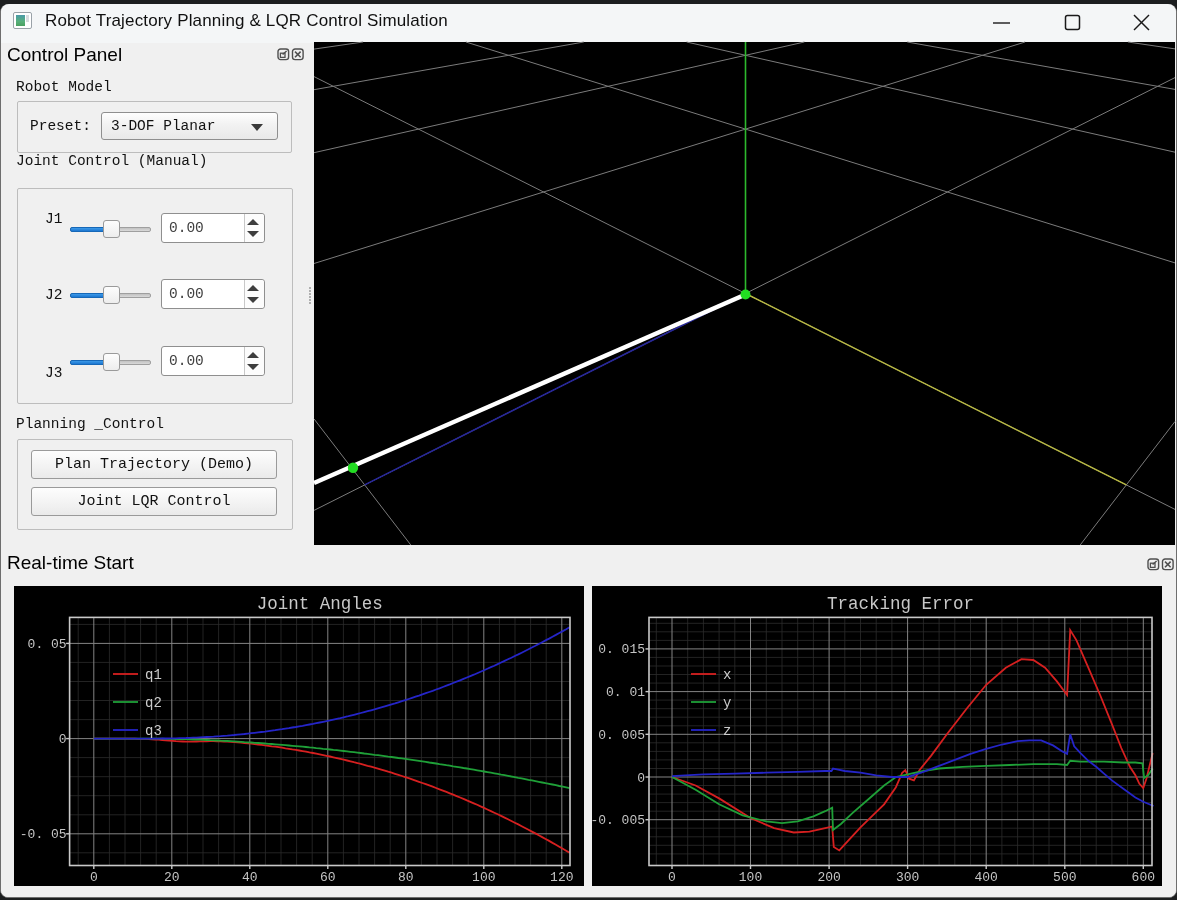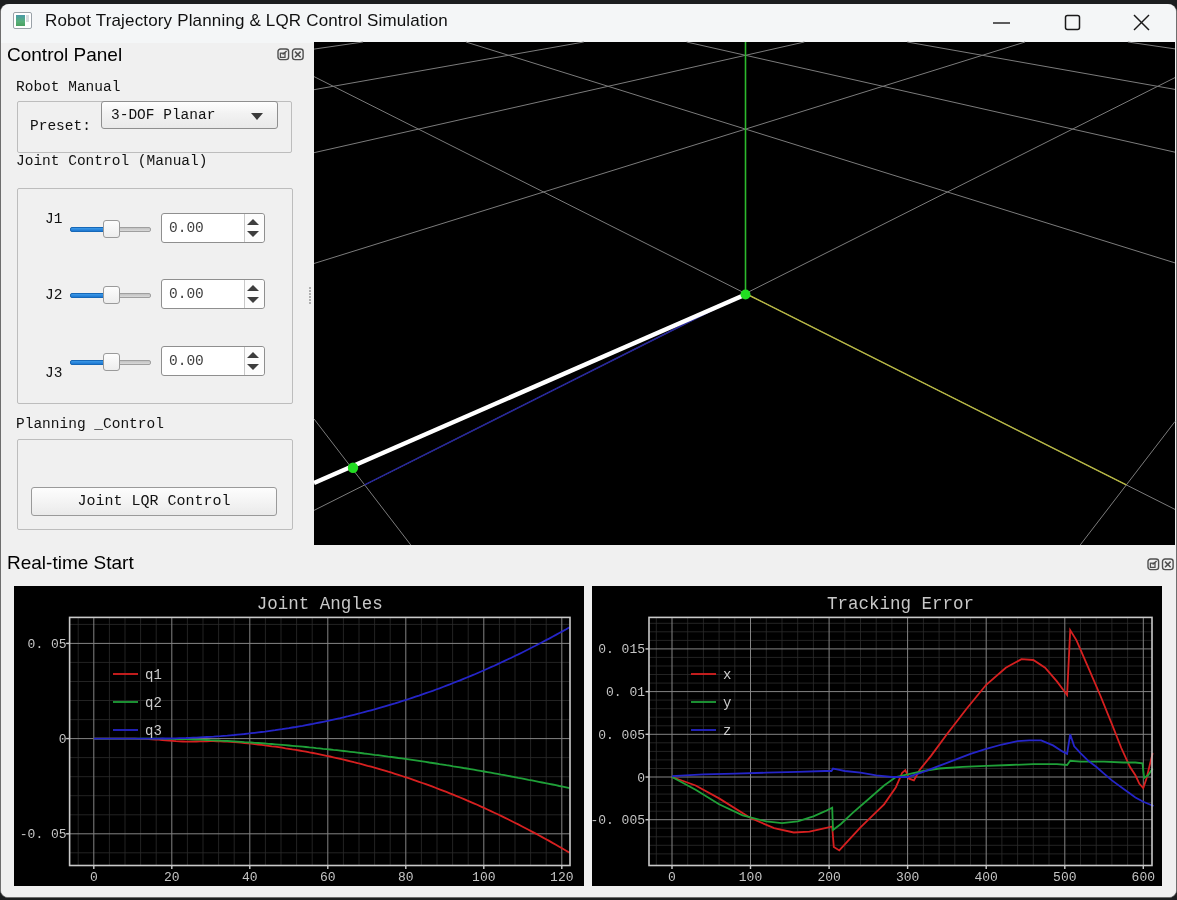--- a/index.html
+++ b/index.html
@@ -8,21 +8,21 @@
 #titlebar{position:absolute;left:1px;top:4px;width:1175px;height:39px;background:#f4f6f7;border-radius:8px 8px 0 0}
 #title{position:absolute;left:45px;top:11px;font-size:17px;color:#101010;letter-spacing:0.16px}
 #appicon{position:absolute;left:13px;top:12px;width:19px;height:17px;border:1px solid #9aa2a8;background:#fff;border-radius:2px}
 #appicon .in{position:absolute;left:2px;top:2px;width:9px;height:11px;background:linear-gradient(180deg,#4a9aa8 0%,#57b07a 60%,#4aa060 100%)}
 #appicon .in2{position:absolute;left:12px;top:2px;width:3px;height:7px;background:#d8dcdf}
 
 #lpanel{position:absolute;left:1px;top:43px;width:313px;height:502px;background:#f0f0f0}
 #cp-title{position:absolute;left:6px;top:1px;font-size:19px;color:#000}
 .glabel{position:absolute;font-family:"Liberation Mono",monospace;font-size:14.5px;color:#111;white-space:pre}
 .gbox{position:absolute;border:1px solid #bdbdbd;border-radius:2px}
-#combo{position:absolute;left:100px;top:58px;width:177px;height:28px;border:1px solid #8f8f8f;border-radius:3px;background:linear-gradient(180deg,#fefefe,#f2f2f2 45%,#e9e9e9)}
+#combo{position:absolute;left:100px;top:69px;width:177px;height:28px;border:1px solid #8f8f8f;border-radius:3px;background:linear-gradient(180deg,#fefefe,#f2f2f2 45%,#e9e9e9)}
 #combo .txt{position:absolute;left:9px;top:5px;font-family:"Liberation Mono",monospace;font-size:14.5px;color:#111}
 .arrow-down{position:absolute;width:0;height:0;border-left:6px solid transparent;border-right:6px solid transparent;border-top:7px solid #3a3a3a}
 .slider{position:absolute;height:20px}
 .groove{position:absolute;top:8px;height:5px;background:linear-gradient(180deg,#c2c2c2,#d9d9d9);border:1px solid #9f9f9f;border-radius:2px}
 .gfill{position:absolute;top:8px;height:5px;background:linear-gradient(180deg,#3d9ae8,#1c76d0);border:1px solid #1668b8;border-radius:2px}
 .handle{position:absolute;top:1px;width:17px;height:18px;background:linear-gradient(180deg,#fdfdfd,#ededed);border:1px solid #9a9a9a;border-radius:3px}
 .spin{position:absolute;width:104px;height:30px;background:#fff;border:1px solid #8f8f8f;border-radius:3px}
 .spin .val{position:absolute;left:7px;top:6px;font-family:"Liberation Mono",monospace;font-size:14.5px;color:#404040}
 .spin .btns{position:absolute;right:0;top:0;width:20px;height:28px;background:#fcfcfc;border-left:1px solid #c8c8c8;border-radius:0 3px 3px 0}
 .tri-up{position:absolute;width:0;height:0;border-left:6.5px solid transparent;border-right:6.5px solid transparent;border-bottom:6.5px solid #3d3d3d}
@@ -73,21 +73,21 @@
 <div id="lpanel">
   <div id="cp-title">Control Panel</div>
   <svg class="abs" style="left:275.5px;top:4.9px" width="32" height="14">
     <rect x="1" y="1" width="10.6" height="10.6" fill="none" stroke="#4f4f4f" stroke-width="1.4" rx="2.6"></rect>
     <rect x="3.4" y="5.2" width="4.6" height="4.2" fill="none" stroke="#4f4f4f" stroke-width="1.3"></rect>
     <line x1="5.6" y1="6.6" x2="9.6" y2="2.9" stroke="#4f4f4f" stroke-width="1.4"></line>
     <rect x="15.5" y="1" width="10.6" height="10.6" fill="none" stroke="#4f4f4f" stroke-width="1.4" rx="2.6"></rect>
     <line x1="18" y1="3.6" x2="23.6" y2="9.2" stroke="#4f4f4f" stroke-width="1.5"></line>
     <line x1="23.6" y1="3.6" x2="18" y2="9.2" stroke="#4f4f4f" stroke-width="1.5"></line>
   </svg>
-  <div class="glabel" style="left:15px;top:36px">Robot Manual</div>
+  <div class="glabel" style="left:15px;top:36px">Robot Model</div>
   <div class="gbox" style="left:16px;top:58px;width:275px;height:52px"></div>
   <div class="glabel" style="left:29px;top:75px">Preset:</div>
   <div id="combo">
         <div class="txt">3-DOF Planar</div>
         <div class="arrow-down" style="right:14px;top:11px"></div>
       </div>
   <div class="glabel" style="left:15px;top:110px">Joint Control (Manual)</div>
   <div class="gbox" style="left:16px;top:145px;width:276px;height:216px"></div>
 
   <div class="glabel" style="left:44px;top:168px">J1</div>
@@ -124,20 +124,21 @@
   </div>
   <div class="spin" style="left:160px;top:303px">
         <div class="val">0.00</div>
         <div class="btns"></div>
     <div class="tri-up" style="right:5px;top:5px"></div>
         <div class="tri-dn" style="right:5px;bottom:5px"></div>
       </div>
 
   <div class="glabel" style="left:15px;top:373px">Planning _Control</div>
   <div class="gbox" style="left:16px;top:396px;width:276px;height:91px"></div>
+  <div class="btn" style="top:407px">Plan Trajectory (Demo)</div>
   <div class="btn" style="top:444px">Joint LQR Control</div>
 </div>
 
 <div id="viewport"></div>
 <div class="vdots" style="left:309px;top:287px">
       <i></i>
       <i></i>
       <i></i>
       <i></i>
       <i></i>

